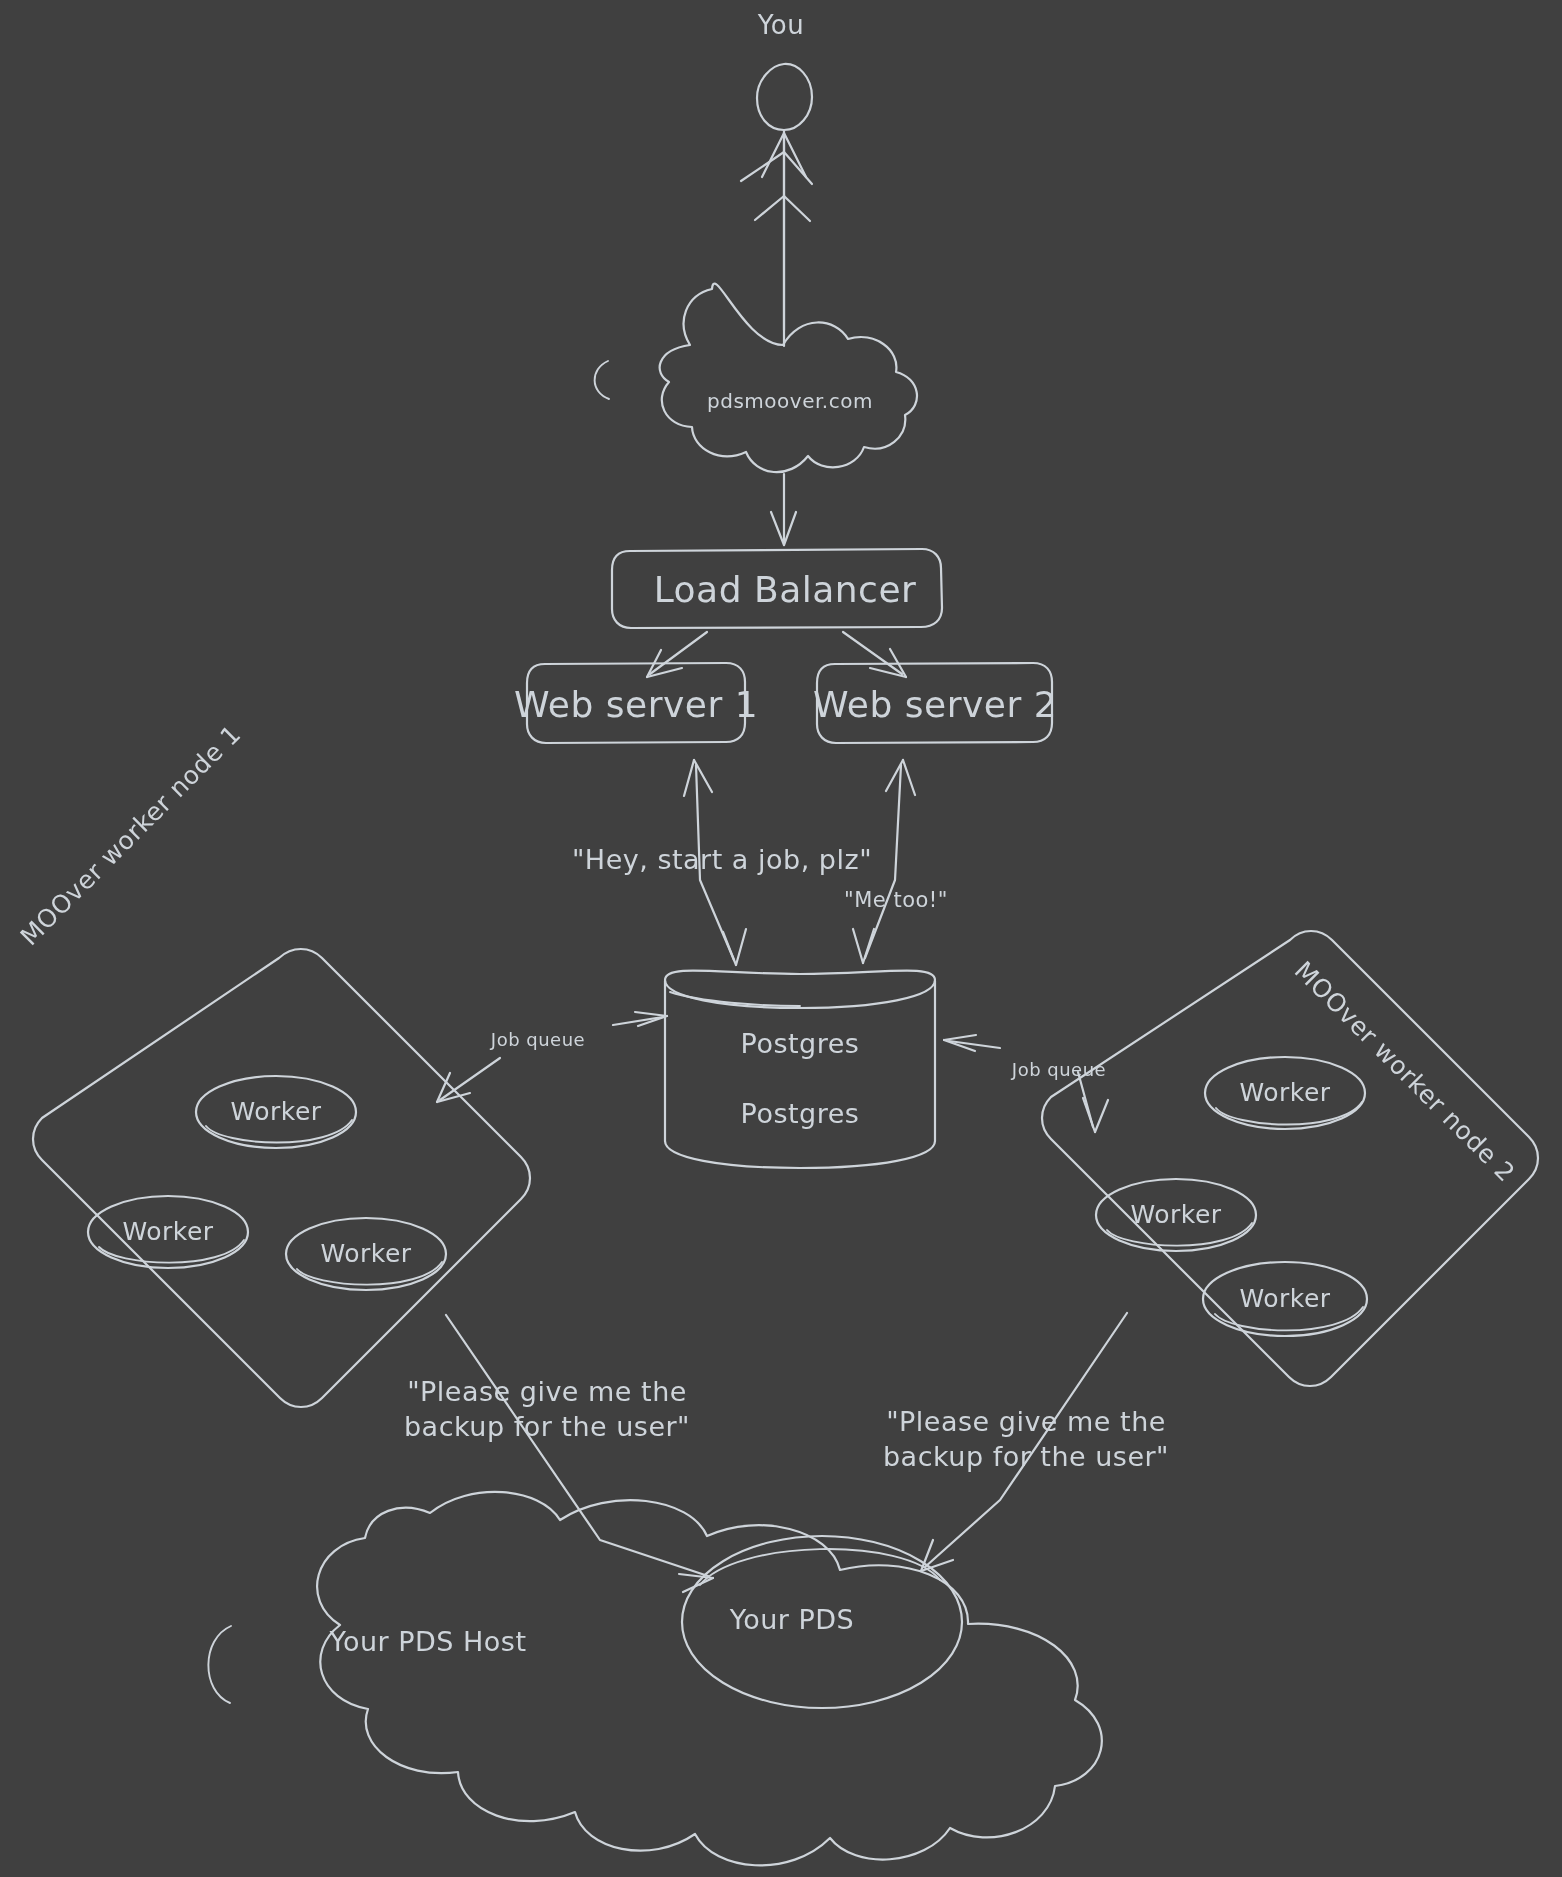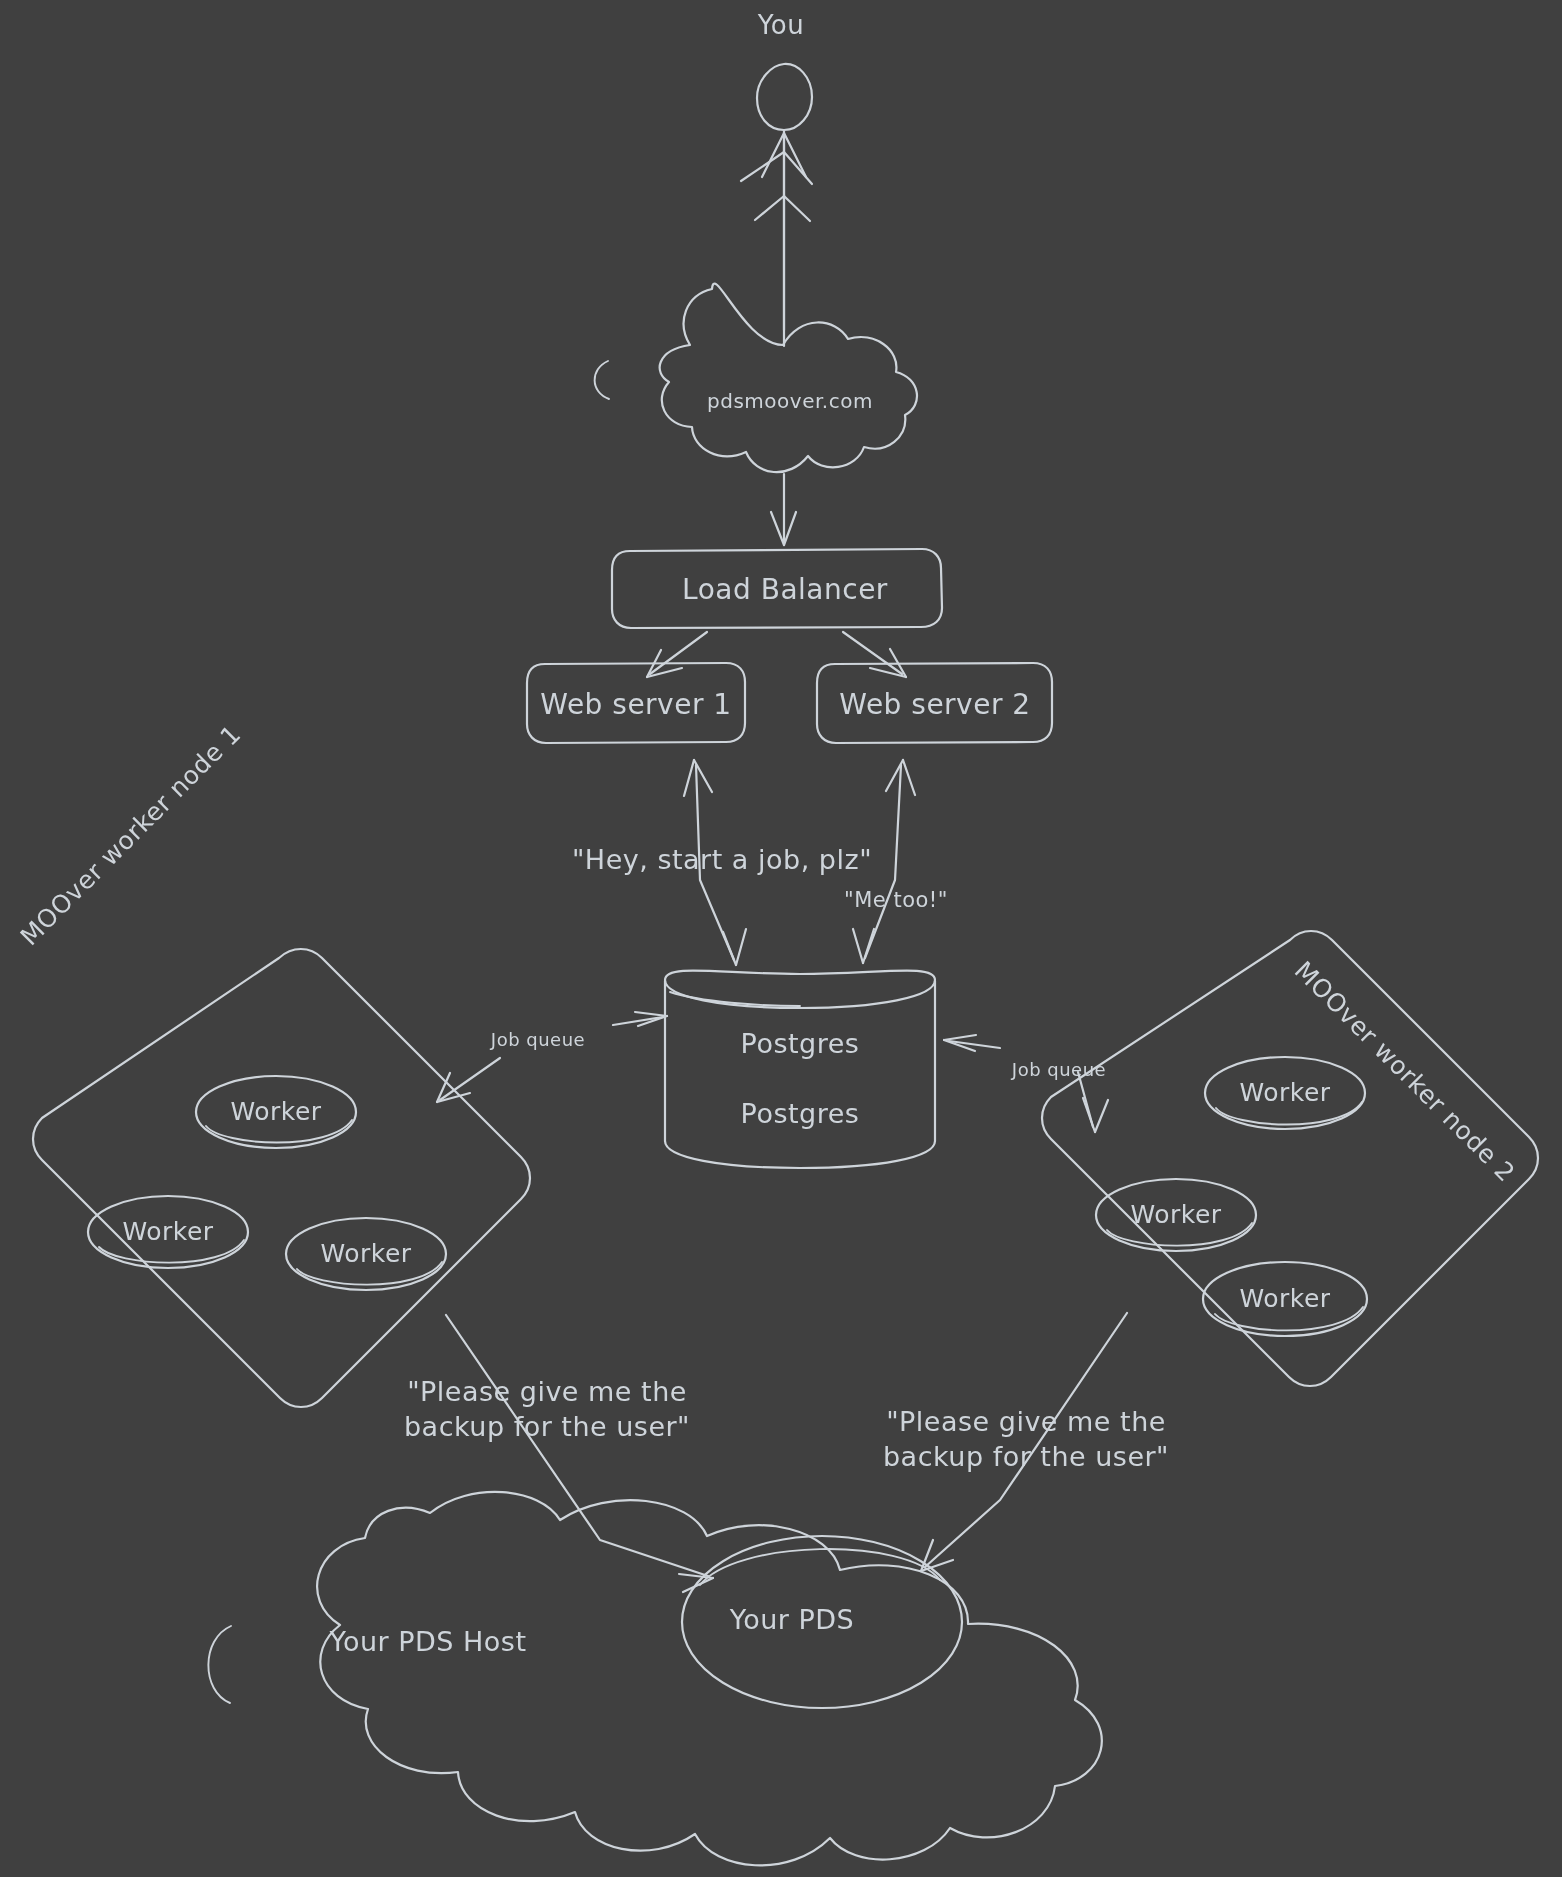--- a/index.html
+++ b/index.html
@@ -41,21 +41,21 @@
     position: absolute;
     color: #ced4da;
     font-family: "DejaVu Sans", sans-serif;
     white-space: nowrap;
     line-height: 1.3;
     letter-spacing: 0.5px;
   }
   .ctr { transform: translate(-50%, -50%); }
   .t-you     { font-size: 26px; }
   .t-cloud   { font-size: 20px; }
-  .t-box     { font-size: 28px; }
+  .t-box     { font-size: 36px; }
   .t-db      { font-size: 27px; }
   .t-worker  { font-size: 25px; }
   .t-note    { font-size: 27px; }
   .t-note-sm { font-size: 21px; }
   .t-node    { font-size: 25px; }
   .t-pds     { font-size: 27px; }
   .t-jq      { font-size: 18px; }
 </style>
 </head>
 <body style="background: rgb(25, 29, 38);">

